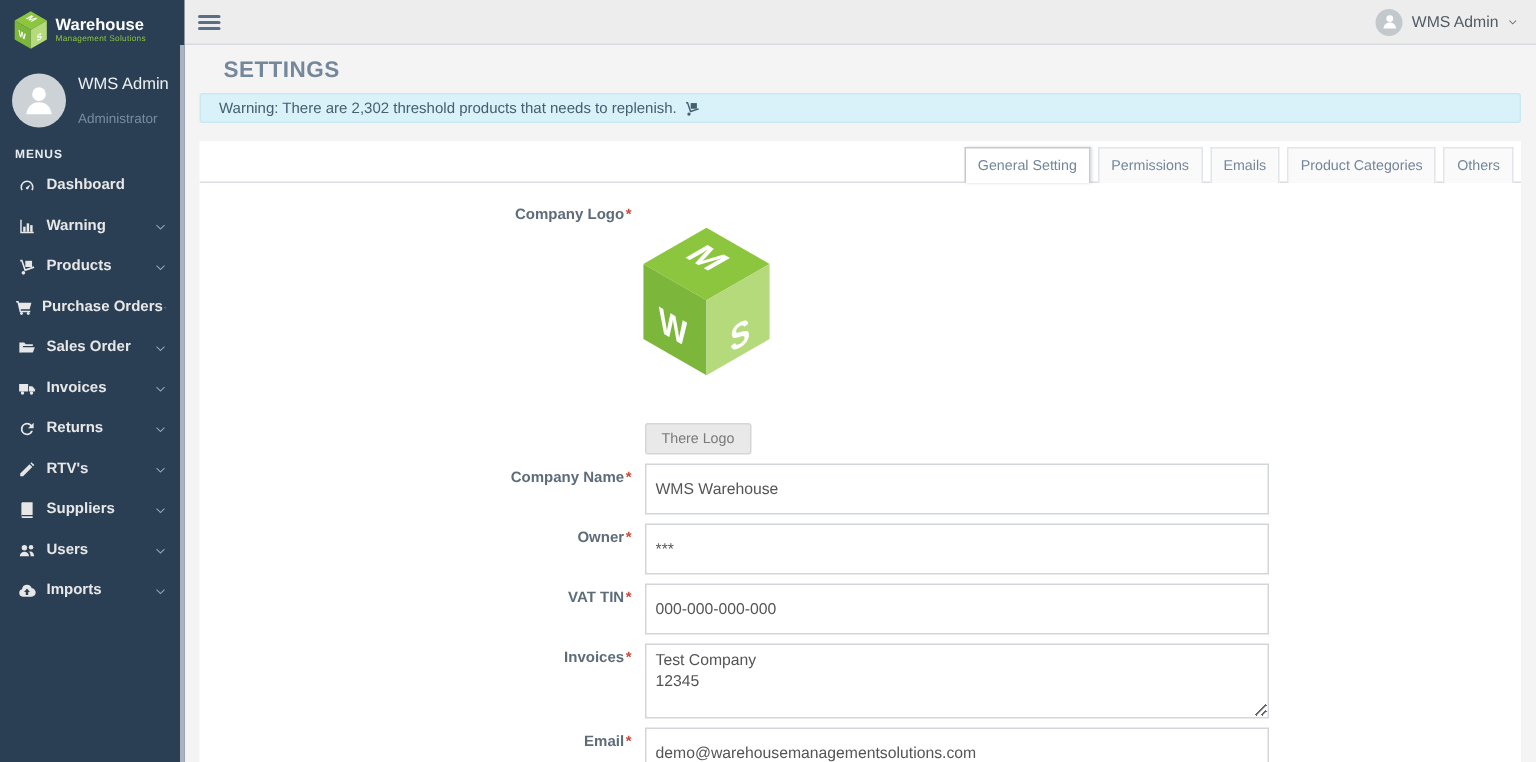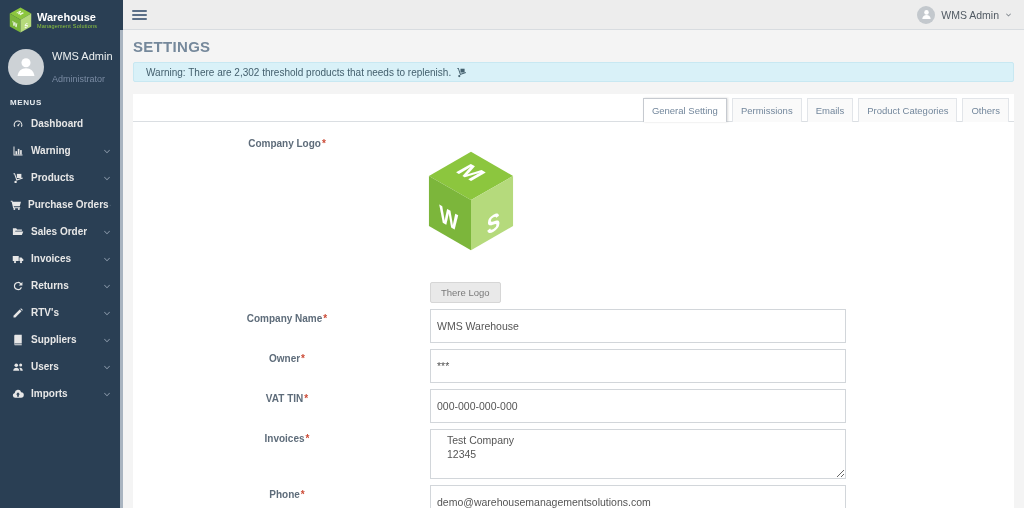--- a/index.html
+++ b/index.html
@@ -30,37 +30,37 @@
   .main { flex:1; display:flex; flex-direction:column; min-width:0; }
   .topbar { height:30px; background:#EDEDED; border-bottom:1px solid #D8DCE0; display:flex; align-items:center; padding:0 12px 0 9px; flex-shrink:0; }
   .hamburger { width:15px; display:flex; flex-direction:column; gap:2px; cursor:pointer; }
   .hamburger span { display:block; height:2px; background:#5A6E87; border-radius:1px; }
   .user-menu { margin-left:auto; display:flex; align-items:center; gap:6px; color:#515A63; font-size:10.5px; cursor:pointer; }
   .avatar-sm { width:18px; height:18px; border-radius:50%; background:#C3C8CD; display:flex; align-items:center; justify-content:center; }
   .avatar-sm svg { width:13px; height:13px; }
   .caret { width:7px; height:7px; fill:#6B737B; }
 
   .content { flex:1; padding:8px 10px 0 10px; overflow:hidden; position:relative; }
-  .page-title { font-size:15px; font-weight:bold; color:#75889B; letter-spacing:.3px; margin-left:0; }
+  .page-title { font-size:15px; font-weight:bold; color:#75889B; letter-spacing:.3px; margin-left:16px; }
   .alert { margin-top:7px; background:#D9F1F8; border:1px solid #C8E8F2; border-radius:2px; height:20px; display:flex; align-items:center; padding:0 12px; font-size:10px; color:#44606E; }
   .alert-icon { display:inline-flex; margin-left:5px; }
   .alert-icon svg { width:11px; height:11px; fill:#44606E; }
 
   .panel { background:#FFFFFF; margin-top:12px; height:calc(100% - 56px); overflow:hidden; }
   .tabs { display:flex; padding:4px 0 0 22px; border-bottom:1px solid #DADEE2;justify-content:flex-end; }
   .tab { font-size:9.5px; color:#73879C; background:#FAFAFA; border:1px solid #E2E5E9; border-bottom:none; padding:6px 8px; margin-right:5px; margin-bottom:-1px; cursor:pointer; white-space:nowrap; }
   .tab.active { background:#FFFFFF; border-color:#C6CAD0; box-shadow:1px 0 2px rgba(0,0,0,.15); }
 
   .form { padding:10px 0 0 20px; }
   .frow { display:flex; margin-bottom:6px; }
-  .flabel { width:277px; text-align:center; padding-right:9px; padding-top:4px; font-size:10px; font-weight:bold; color:#5E6C7A; flex-shrink:0; }
+  .flabel { width:277px; text-align:right; padding-right:9px; padding-top:4px; font-size:10px; font-weight:bold; color:#5E6C7A; flex-shrink:0; }
   .req { color:#CC4B37; font-style:normal; margin-left:1px; }
   .fcontrol { width:416px; }
   .fin { display:block; width:100%; height:18px; border:1px solid #D2D6DA; background:#fff; font-size:10.5px; color:#555; padding:16px 6px; font-family:inherit; border-radius:0; outline:none; }
-  textarea.fin { height:50px; padding:3px 16px; resize:vertical; line-height:1.35; }
+  textarea.fin { height:50px; padding:3px 6px; resize:vertical; line-height:1.35; }
   .logo-row .flabel { padding-top:6px; }
   .big-cube { display:block; margin:18px 0 0 -4px; }
   .upload-btn { margin-top:30px; background:#E9E9E9; border:1px solid #D6D6D6; color:#7A7A7A; font-size:9.5px; padding:4px 10px; border-radius:2px; cursor:pointer; font-family:inherit; }
   .form-divider { width:704px; border-top:1px solid #E9E9E9; margin-top:8px; }
   .save-row { padding:9px 0 0 286px; }
   .save-btn { background:#26B99A; border:1px solid #1FA588; color:#fff; font-size:10.5px; padding:3px 11px; border-radius:3px; cursor:pointer; font-family:inherit; }
 </style>
 </head>
 <body>
 
@@ -354,21 +354,21 @@
       <span class="flabel-text">Invoices</span><em class="req">*</em>
     </label>
     <div class="fcontrol">
                   <textarea class="fin" style="">Test Company
 12345</textarea>
                 </div>
   </div>
 
   <div class="frow">
     <label class="flabel">
-      <span class="flabel-text">Phone</span><em class="req">*</em>
+      <span class="flabel-text">Email</span><em class="req">*</em>
     </label>
     <div class="fcontrol">
                   <input type="text" class="fin" value="demo@warehousemanagementsolutions.com" style="">
                 </div>
   </div>
 
   <div class="frow">
     <div class="fcontrol">
                   <input type="text" class="fin" value="123 456 789" style="">
                 </div>

